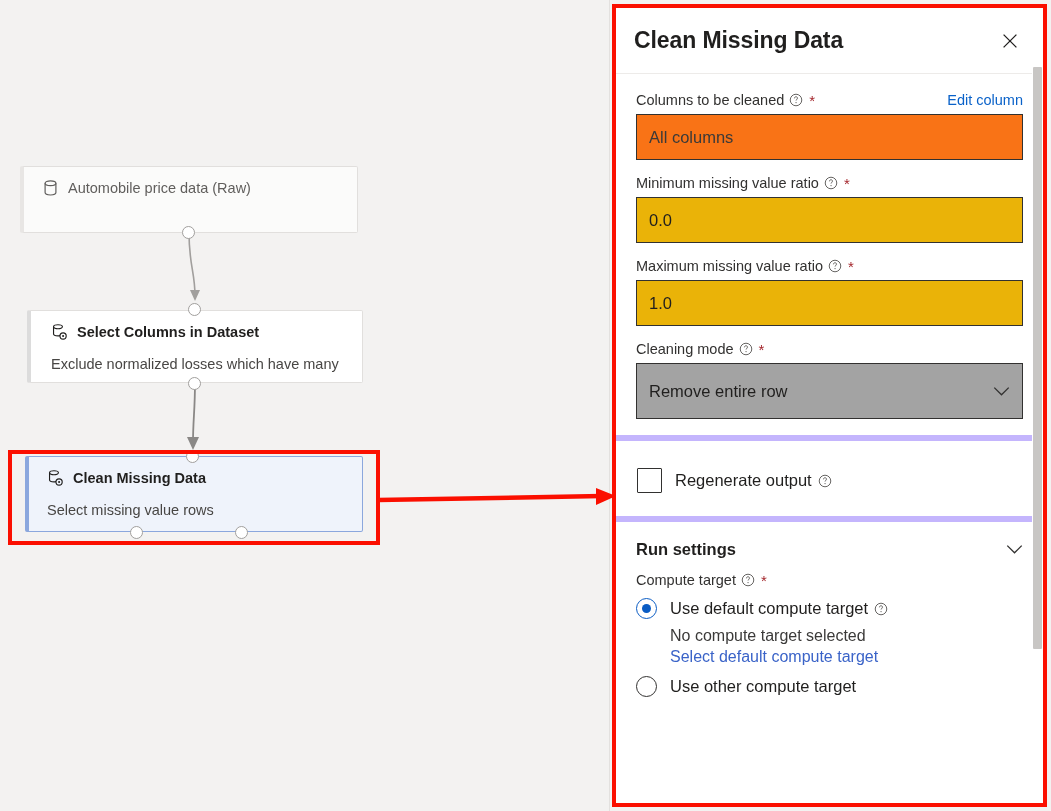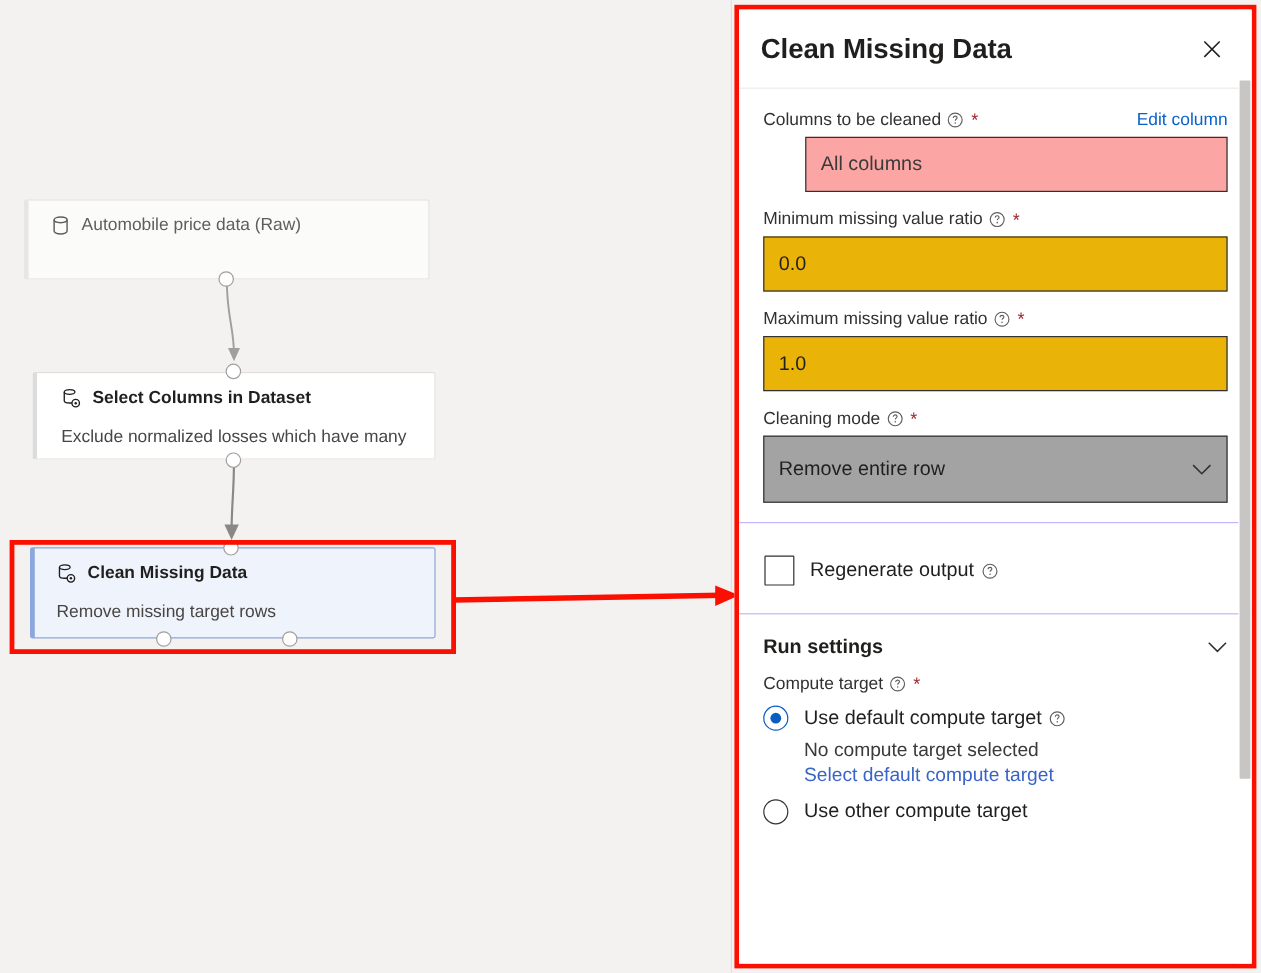--- a/index.html
+++ b/index.html
@@ -86,21 +86,21 @@
     border-bottom: 1px solid #edebe9;
   }
   #panel-title { font-size: 23px; font-weight: 700; color: #201f1e; letter-spacing: -0.1px; }
   #close-btn {
     width: 30px; height: 30px;
     display: flex; align-items: center; justify-content: center;
     cursor: pointer; background: none; border: none;
   }
 
   #panel-body { padding: 0 0 0 0; }
-  .section { padding: 18px 20px 14px 20px; border-bottom: 1px solid #c4b5fd; }
+  .section { padding: 18px 20px 14px 20px; border-bottom: 6px solid #c4b5fd; }
   .section.noborder { border-bottom: none; }
 
   .field { margin-bottom: 15px; }
   .field:last-child { margin-bottom: 2px; }
   .field-label-row {
     display: flex; align-items: center; justify-content: space-between;
     margin-bottom: 6px;
   }
   .field-label {
     display: flex; align-items: center; gap: 5px;
@@ -111,21 +111,21 @@
   .info-icon { width: 14px; height: 14px; display: block; }
 
   .textbox {
     height: 46px;
     border: 1px solid #323130;
     display: flex; align-items: center;
     padding: 0 12px;
     font-size: 16.5px; color: #201f1e;
     background: #eab308;
   }
-  .textbox.readonly { background: #fca5a5; color: #3b3a39; margin-left: 35px; }
+  .textbox.readonly { background: #f97316; color: #3b3a39; }
   .dropdown {
     height: 56px;
     border: 1px solid #323130;
     display: flex; align-items: center; justify-content: space-between;
     padding: 0 12px;
     font-size: 16.5px; color: #201f1e;
     background: #a3a3a3; cursor: pointer;
   }
 
   .checkbox-row { display: flex; align-items: center; gap: 13px; padding: 9px 0 9px 1px; }
@@ -217,21 +217,21 @@
     <div class="node module selected" style="left:25px; top:456px; width:338px; height:76px;">
       <div class="node-title bold">
         <svg class="node-icon" viewBox="0 0 18 19">
           <ellipse cx="7.4" cy="3.9" rx="4.7" ry="2.1" fill="none" stroke="#201f1e" stroke-width="1.2"></ellipse>
           <path d="M2.7 3.9 V11.6 C2.7 12.7 4.8 13.6 7.4 13.6 C8.2 13.6 9.0 13.5 9.6 13.4" fill="none" stroke="#201f1e" stroke-width="1.2"></path>
           <circle cx="12.8" cy="13.7" r="3.3" fill="none" stroke="#201f1e" stroke-width="1.2"></circle>
           <circle cx="12.8" cy="13.7" r="1.1" fill="#201f1e"></circle>
         </svg>
         <span>Clean Missing Data</span>
       </div>
-      <div class="node-comment">Remove missing target rows</div>
+      <div class="node-comment">Select missing value rows</div>
     </div>
     <div class="port" style="left:186px; top:450px;"></div>
     <div class="port" style="left:130px; top:526px;"></div>
     <div class="port" style="left:235px; top:526px;"></div>
 
     <div id="canvas-edge"></div>
   </div>
 
   <div id="highlight-box"></div>
 

